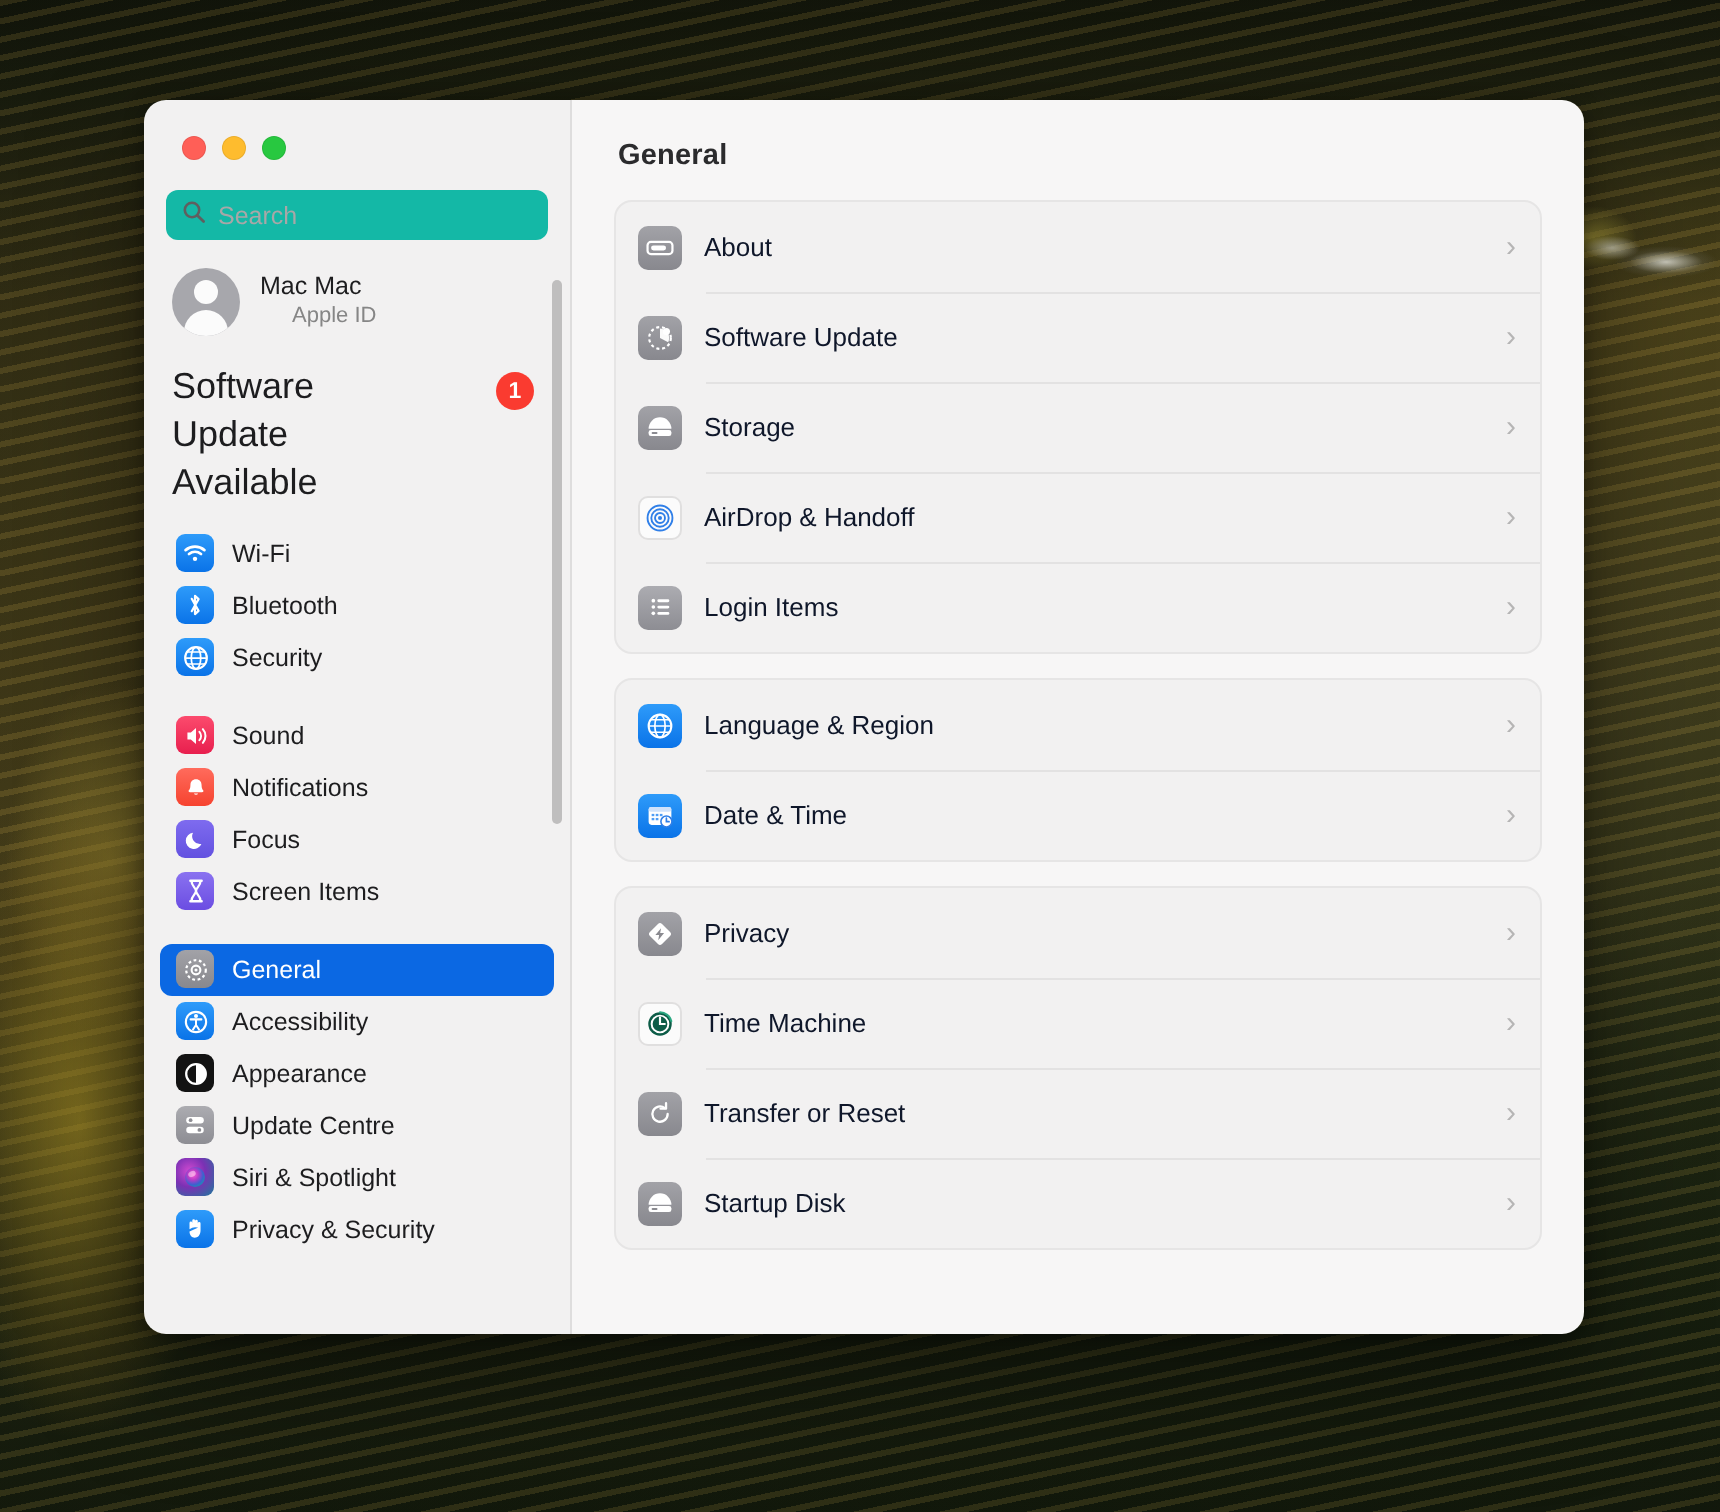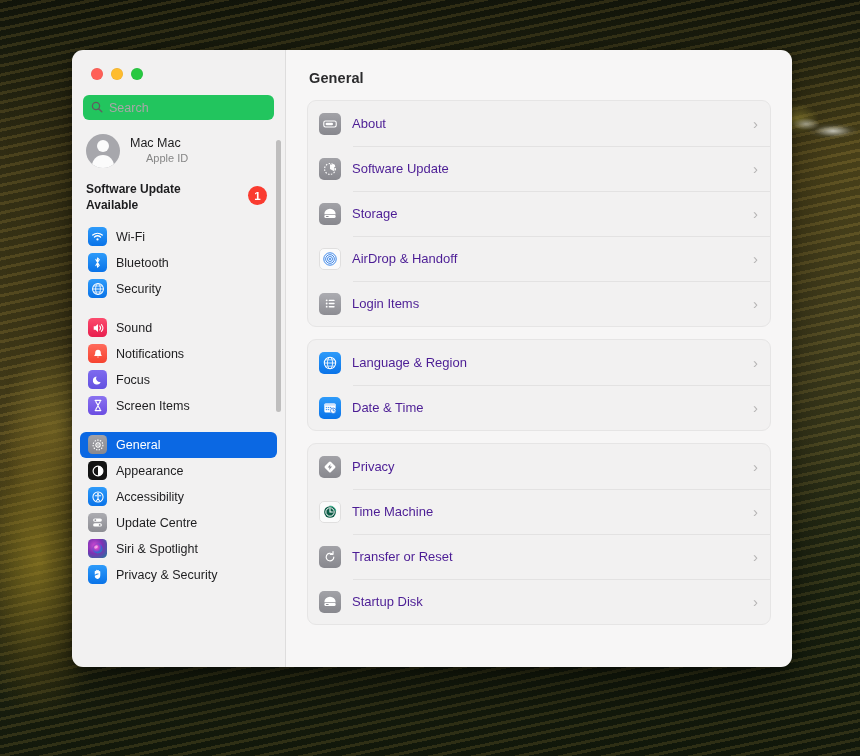--- a/index.html
+++ b/index.html
@@ -90,21 +90,21 @@
   .tl-close    { background: #ff5f57; box-shadow: inset 0 0 0 0.5px rgba(0,0,0,0.08); }
   .tl-minimize { background: #febc2e; box-shadow: inset 0 0 0 0.5px rgba(0,0,0,0.08); }
   .tl-maximize { background: #28c840; box-shadow: inset 0 0 0 0.5px rgba(0,0,0,0.08); }
 
   .search-wrap { padding: 15px 11px 0 11px; }
   .search-box {
     display: flex;
     align-items: center;
     gap: 6px;
     height: 25px;
-    background: #22c55e;
+    background: #14b8a6;
     border-radius: 6px;
     padding: 0 8px;
   }
   .search-box svg { flex: 0 0 auto; }
   .search-input {
     border: none;
     outline: none;
     background: transparent;
     font-family: "Liberation Sans", sans-serif;
     font-size: 12.5px;
@@ -152,25 +152,24 @@
   .account-sub  { font-size: 11px; color: #868686; margin-left: 16px; }
 
   
   .update-row {
     display: flex;
     align-items: flex-start;
     justify-content: space-between;
     padding: 14px 18px 0 14px;
   }
   .update-text {
-    font-size: 12px;
+    font-size: 18px;
     color: #1d1d1f;
     line-height: 1.33;
     max-width: 120px;
-    font-weight: bold;
   }
   .update-badge {
     width: 19px; height: 19px;
     border-radius: 50%;
     background: #fa3b30;
     color: #fff;
     font-size: 11.5px;
     font-weight: 700;
     display: flex;
     align-items: center;
@@ -269,21 +268,21 @@
     flex: 0 0 auto;
     display: flex;
     align-items: center;
     justify-content: center;
     overflow: hidden;
     position: relative;
   }
   .row-label {
     flex: 1;
     font-size: 13px;
-    color: #4c1d95;
+    color: #0f172a;
     margin-left: 11px;
   }
   .chevron {
     color: #b6b5b5;
     font-size: 15px;
     line-height: 1;
     font-weight: 500;
     flex: 0 0 auto;
   }
 
@@ -418,37 +417,37 @@
             <span class="nav-icon bg-gray">
               <svg width="14" height="14" viewBox="0 0 16 16">
                 <circle cx="8" cy="8" r="5.6" fill="none" stroke="#fff" stroke-width="1.25" stroke-dasharray="1.6 1.5"></circle>
                 <circle cx="8" cy="8" r="2.5" fill="none" stroke="#fff" stroke-width="1.2"></circle>
                 <circle cx="8" cy="8" r="0.9" fill="#fff"></circle>
               </svg>
             </span>
             <span class="label">General</span>
           </div>
           <div class="nav-item">
-            <span class="nav-icon bg-black">
-              <svg width="14" height="14" viewBox="0 0 16 16">
-                <circle cx="8" cy="8" r="5.6" fill="none" stroke="#fff" stroke-width="1.3"></circle>
-                <path d="M8 2.4a5.6 5.6 0 0 1 0 11.2z" fill="#fff"></path>
-              </svg>
-            </span>
-            <span class="label">Appearance</span>
-          </div>
-          <div class="nav-item">
             <span class="nav-icon bg-blue">
               <svg width="14" height="14" viewBox="0 0 16 16">
                 <circle cx="8" cy="8" r="5.8" fill="none" stroke="#fff" stroke-width="1.2"></circle>
                 <circle cx="8" cy="4.6" r="1.15" fill="#fff"></circle>
                 <path d="M4.9 6.5h6.2M8 6.6v3.1M8 9.7l-1.7 2.6M8 9.7l1.7 2.6" stroke="#fff" stroke-width="1.15" stroke-linecap="round" fill="none"></path>
               </svg>
             </span>
             <span class="label">Accessibility</span>
+          </div>
+          <div class="nav-item">
+            <span class="nav-icon bg-black">
+              <svg width="14" height="14" viewBox="0 0 16 16">
+                <circle cx="8" cy="8" r="5.6" fill="none" stroke="#fff" stroke-width="1.3"></circle>
+                <path d="M8 2.4a5.6 5.6 0 0 1 0 11.2z" fill="#fff"></path>
+              </svg>
+            </span>
+            <span class="label">Appearance</span>
           </div>
           <div class="nav-item">
             <span class="nav-icon bg-gray2">
               <svg width="13" height="13" viewBox="0 0 16 16">
                 <rect x="2.6" y="3" width="10.8" height="4" rx="2" fill="#fff"></rect>
                 <rect x="2.6" y="9" width="10.8" height="4" rx="2" fill="#fff"></rect>
                 <circle cx="5.3" cy="5" r="1.15" fill="#8d8d93"></circle>
                 <circle cx="10.7" cy="11" r="1.15" fill="#8d8d93"></circle>
               </svg>
             </span>

